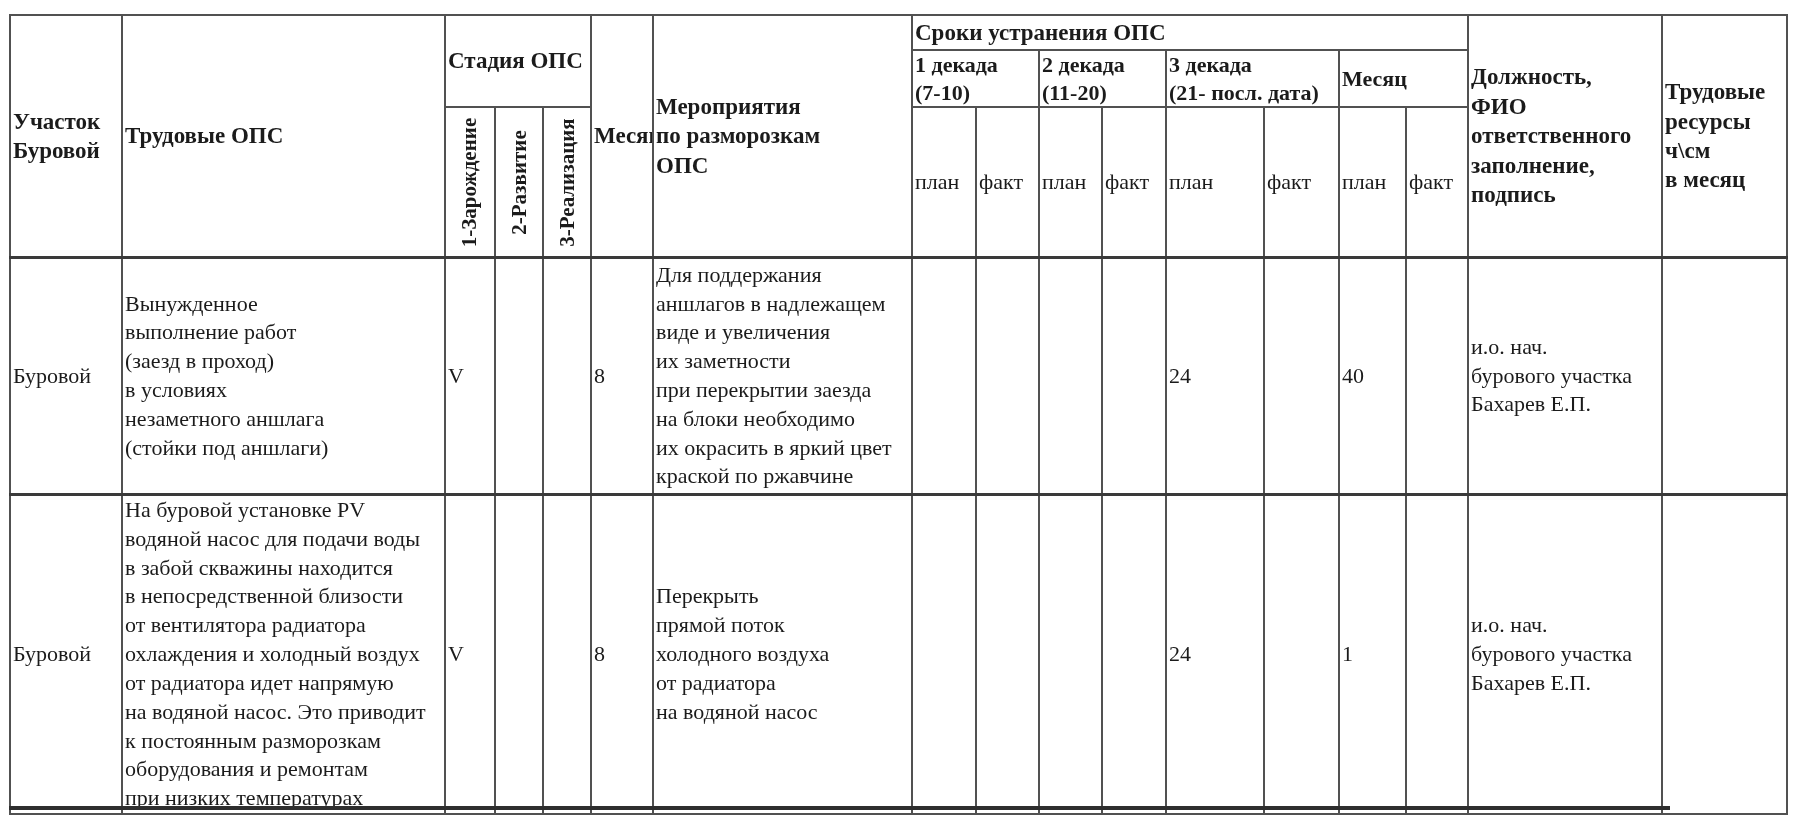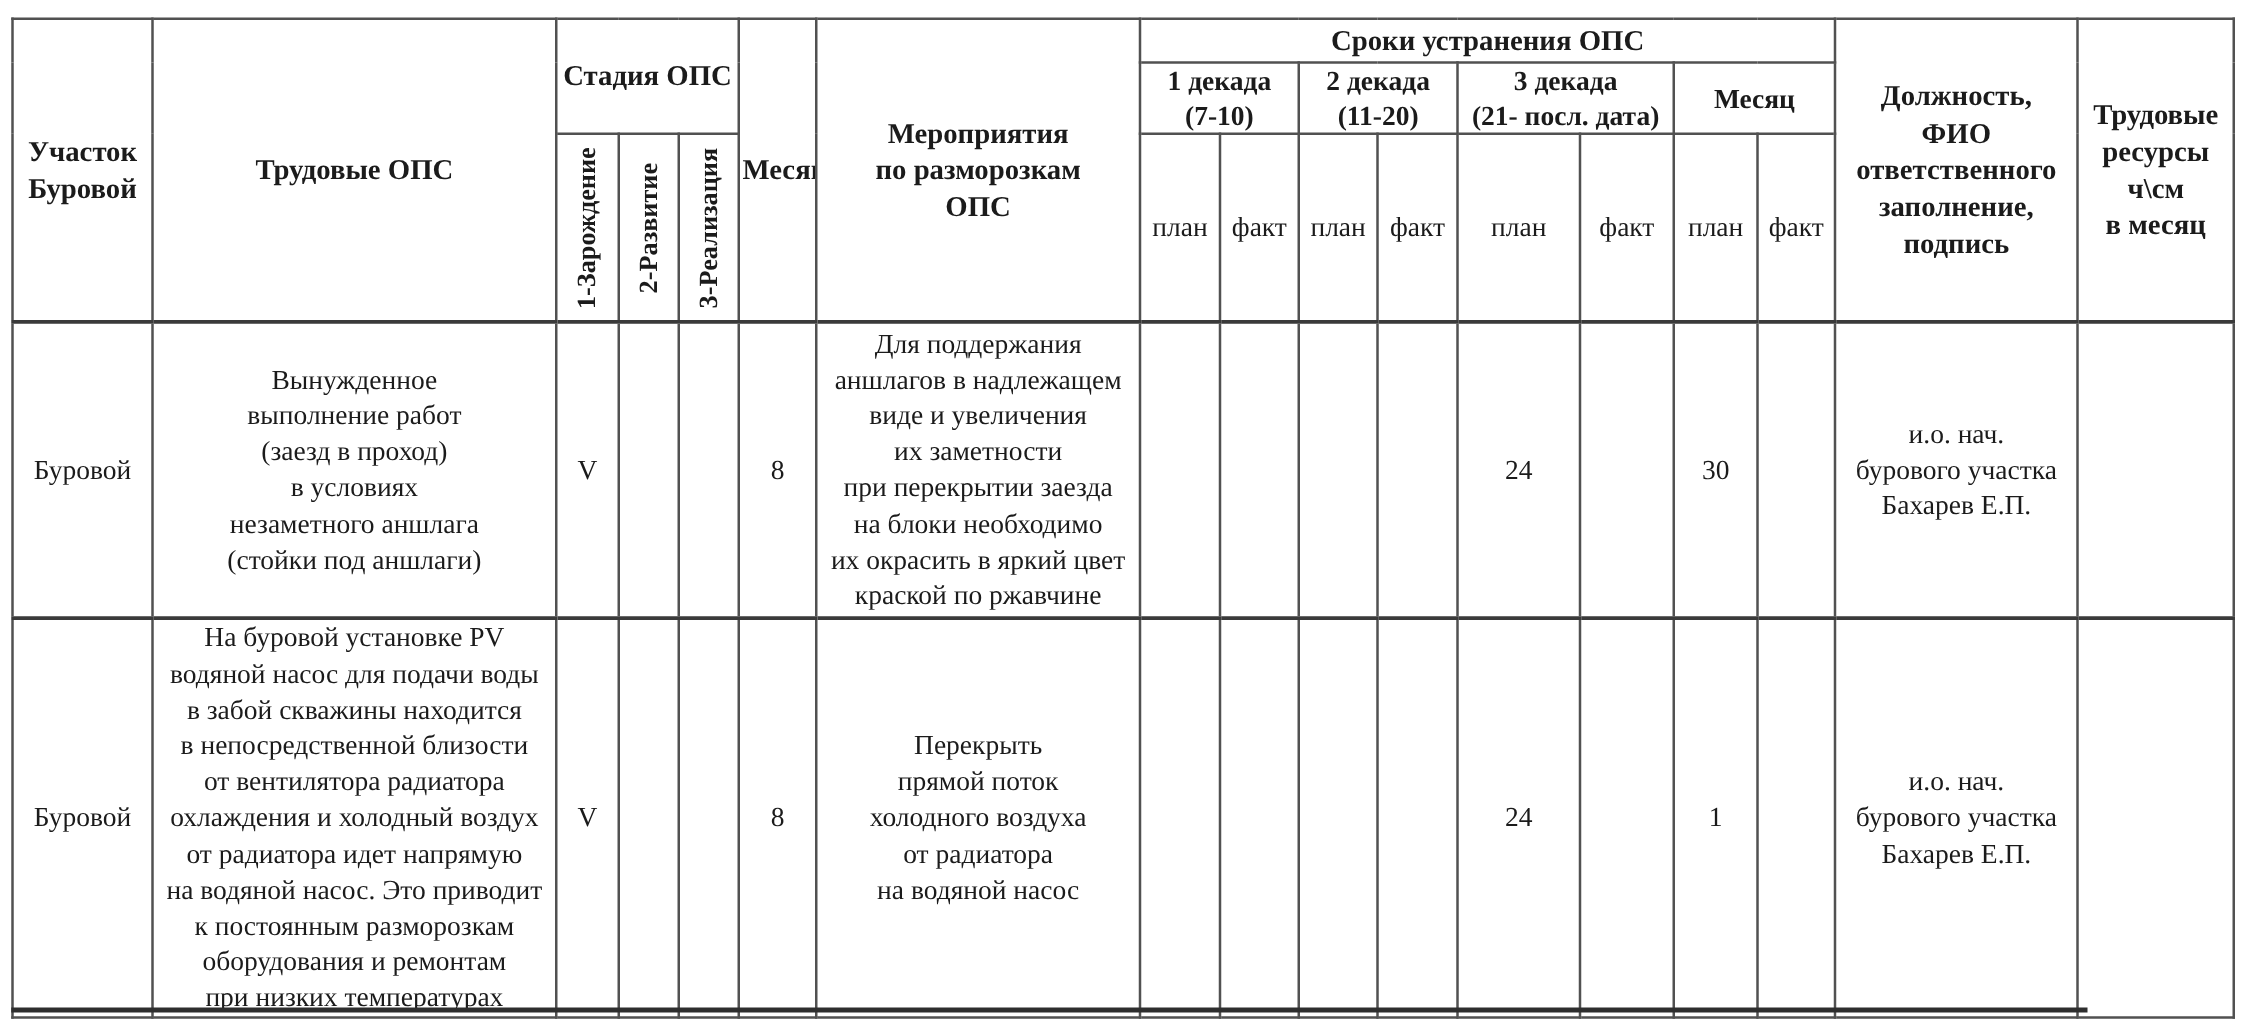--- a/index.html
+++ b/index.html
@@ -20,21 +20,20 @@
     position: absolute;
     left: 9px;
     top: 14px;
     width: 1777px;
     border-collapse: collapse;
     table-layout: fixed;
     border: 2px solid #3e3e3e;
   }
   table.ops td {
     border: 2px solid #515151;
-    text-align: center;
     vertical-align: middle;
     padding: 0 2px;
     overflow: hidden;
   }
   tr.sep td { border-top: 3px solid #3a3a3a; }
   .hc   { font-weight: bold; font-size: 23px; line-height: 1.28; }
   .hc2  { font-weight: bold; font-size: 22px; line-height: 1.25; }
   .pf   { font-weight: normal; font-size: 22px; }
   .pre  { white-space: pre-line; }
   .bodyc { font-size: 22px; line-height: 1.31; font-family: Liberation Serif, serif; }
@@ -162,21 +161,21 @@
 при перекрытии заезда
 на блоки необходимо
 их окрасить в яркий цвет
 краской по ржавчине</td>
       <td class="bodyc"></td>
       <td class="bodyc"></td>
       <td class="bodyc"></td>
       <td class="bodyc"></td>
       <td class="bodyc">24</td>
       <td class="bodyc"></td>
-      <td class="bodyc">30</td>
+      <td class="bodyc">40</td>
       <td class="bodyc"></td>
       <td class="bodyc pre">и.о. нач.
 бурового участка
 Бахарев Е.П.</td>
       <td class="bodyc"></td>
     </tr>
 
     <tr class="sep" style="height:313px">
       <td class="bodyc">Буровой</td>
       <td class="bodyc pre">На буровой установке PV

